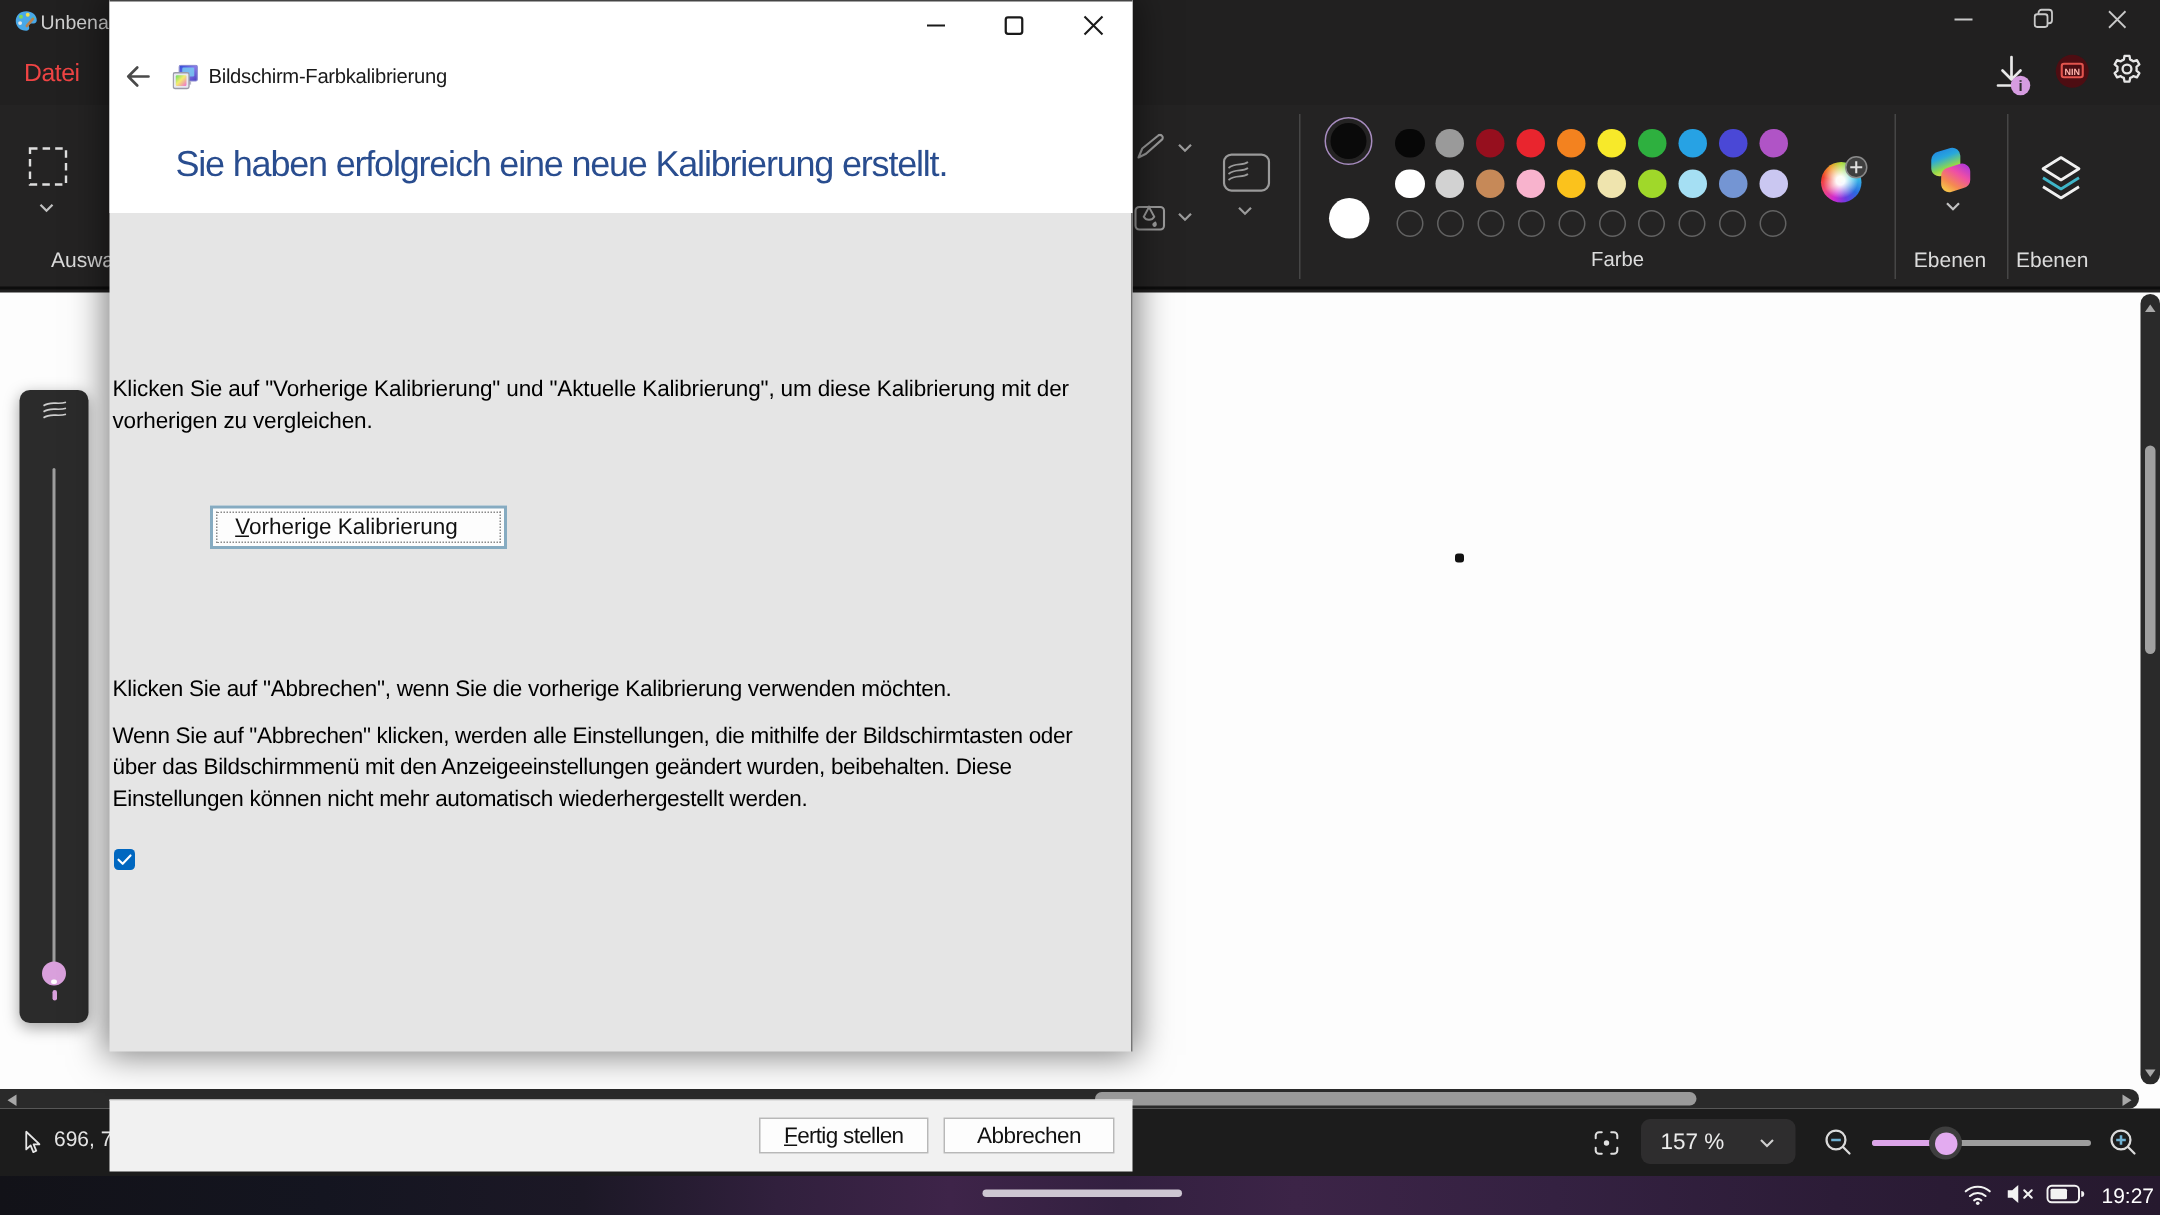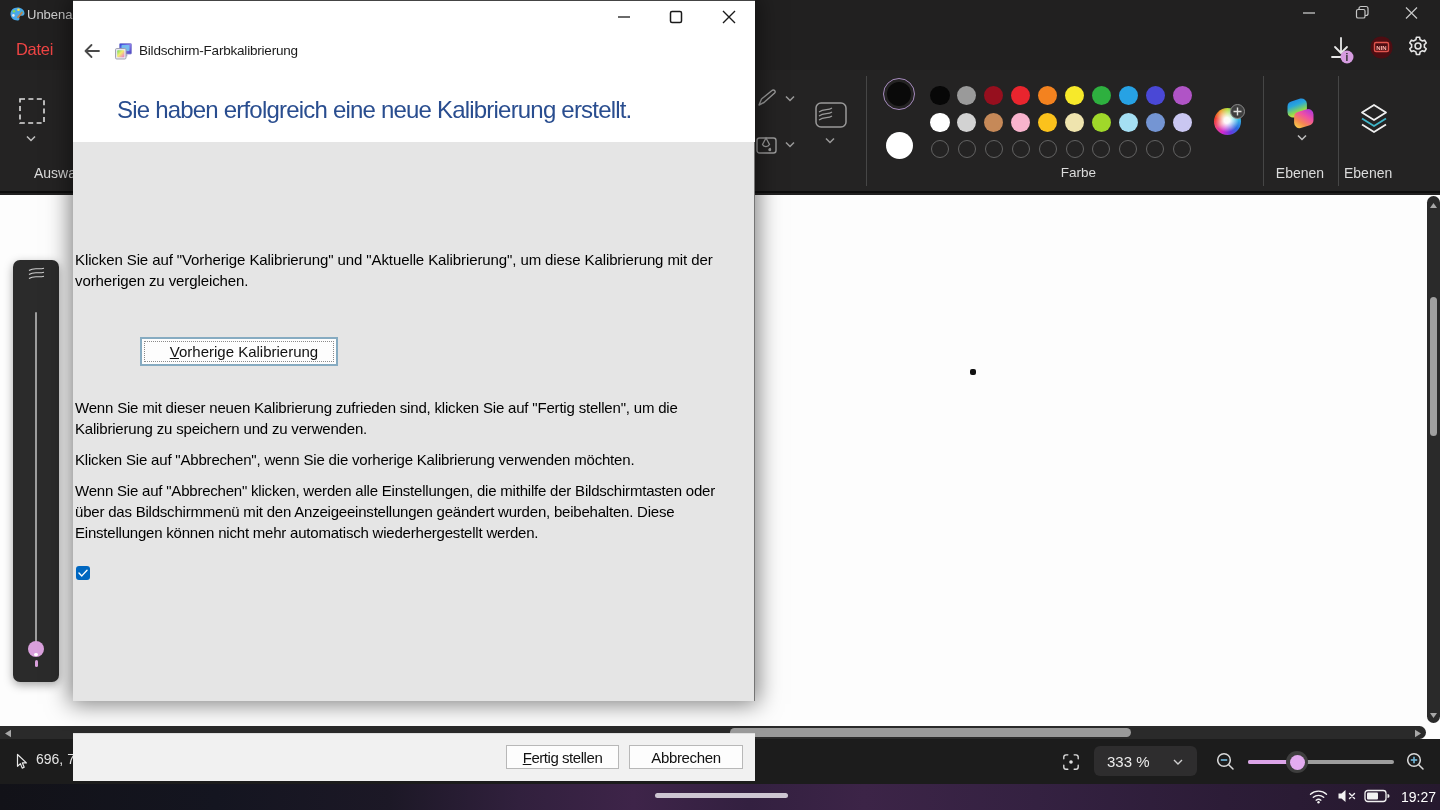--- a/index.html
+++ b/index.html
@@ -184,21 +184,21 @@
 <path d="M1.5 1.5v11.8l2.9-2.7 1.8 4.5 2-0.9-1.8-4.3h4z" fill="none" stroke="#e6e6e6" stroke-width="1.2" stroke-linejoin="round"></path>
 </svg>
 <div class="abs" style="left:36px;top:751px;font-size:14px;color:#e4e4e4">696, 7</div>
 
 <svg class="abs" style="left:1062px;top:753px" width="18" height="18" viewBox="0 0 20 20">
 <path d="M2 6.5v-2a2.5 2.5 0 0 1 2.5-2.5h2M13.5 2h2A2.5 2.5 0 0 1 18 4.5v2M18 13.5v2a2.5 2.5 0 0 1-2.5 2.5h-2M6.5 18h-2A2.5 2.5 0 0 1 2 15.5v-2" fill="none" stroke="#e0e0e0" stroke-width="1.5" stroke-linecap="round"></path>
 <circle cx="10" cy="10" r="2" fill="#e0e0e0"></circle>
 </svg>
 
 <div class="abs" style="left:1094px;top:746px;width:103px;height:30px;background:#2e2d2e;border-radius:6px"></div>
-<div class="abs" style="left:1107px;top:753px;font-size:15px;color:#ececec">333 %</div>
+<div class="abs" style="left:1107px;top:753px;font-size:15px;color:#ececec">157 %</div>
 <svg class="abs" style="left:1172px;top:758px" width="12" height="9" viewBox="0 0 12 9">
       <path d="M2 2l4 4 4-4" fill="none" stroke="#cfcfcf" stroke-width="1.4"></path>
     </svg>
 
 <svg class="abs" style="left:1215px;top:751px" width="21" height="21" viewBox="0 0 21 21">
 <circle cx="9" cy="9" r="6.3" fill="none" stroke="#dadada" stroke-width="1.5"></circle>
 <line x1="13.7" y1="13.7" x2="18" y2="18" stroke="#dadada" stroke-width="1.5" stroke-linecap="round"></line>
 <line x1="5.8" y1="9" x2="12.2" y2="9" stroke="#6fb1d2" stroke-width="1.7"></line>
 </svg>
 <div class="abs" style="left:1248px;top:760px;width:146px;height:4px;background:#9d9d9d;border-radius:2px"></div>
@@ -272,25 +272,24 @@
   <rect x="0.5" y="5.5" width="10.5" height="10.5" rx="1.2" fill="#e8e8f0" stroke="#9a9aa8" stroke-width="0.9"></rect>
   <rect x="2.2" y="7.2" width="7.1" height="7.1" rx="0.8" fill="url(#rnb)"></rect>
   </svg>
   <div class="abs" style="left:66px;top:43px;font-size:13.5px;letter-spacing:-0.2px;color:#1a1a1a">Bildschirm-Farbkalibrierung</div>
 
   <div class="abs" style="left:44px;top:96px;font-size:24px;letter-spacing:-0.8px;color:#294d8f">Sie haben erfolgreich eine neue Kalibrierung erstellt.</div>
 
   <div class="abs" id="p1" style="left:2px;top:249px;font-size:15px;line-height:21px;letter-spacing:-0.10px;color:#000">Klicken Sie auf "Vorherige Kalibrierung" und "Aktuelle Kalibrierung", um diese Kalibrierung mit der<br>vorherigen zu vergleichen.</div>
 
   <div class="abs" style="left:67px;top:337px;width:198px;height:29px;background:#fdfdfd;border:2px solid #86abc1;outline:1px dotted #8a8a8a;outline-offset:-5px"></div>
-  <div class="abs" style="left:72px;top:337px;width:198px;height:29px;display:flex;align-items:center;justify-content:center;font-size:15px;color:#111">
+  <div class="abs" style="left:59px;top:337px;width:198px;height:29px;display:flex;align-items:center;justify-content:center;font-size:15px;color:#111">
         <span><u>V</u>orherige Kalibrierung</span>
       </div>
 
-  <div class="abs" id="p2" style="left:2px;top:397px;font-size:15px;line-height:21px;letter-spacing:-0.19px;color:#000">Wenn Sie mit dieser neuen Kalibrierung zufrieden sind, klicken Sie auf "Fertig stellen", um die<br>Kalibrierung zu speichern und zu verwenden.</div>
   <div class="abs" id="p3" style="left:2px;top:449px;font-size:15px;line-height:21px;letter-spacing:-0.19px;color:#000">Klicken Sie auf "Abbrechen", wenn Sie die vorherige Kalibrierung verwenden möchten.</div>
   <div class="abs" id="p4" style="left:2px;top:480px;font-size:15px;line-height:21px;letter-spacing:-0.21px;color:#000">Wenn Sie auf "Abbrechen" klicken, werden alle Einstellungen, die mithilfe der Bildschirmtasten oder<br>über das Bildschirmmenü mit den Anzeigeeinstellungen geändert wurden, beibehalten. Diese<br>Einstellungen können nicht mehr automatisch wiederhergestellt werden.</div>
 
   <div class="abs" style="left:3px;top:566px;width:14px;height:14px;background:#0067c0;border-radius:3px"></div>
   <svg class="abs" style="left:3px;top:566px" width="14" height="14" viewBox="0 0 15 15">
         <path d="M3.2 7.6l3 3 5.6-6" fill="none" stroke="#fff" stroke-width="1.5" stroke-linecap="round" stroke-linejoin="round"></path>
       </svg>
 
   <div class="abs" style="left:0;top:733px;width:682px;height:48px;background:#f1f1f1;border-top:1px solid #dfdfdf"></div>
   <div class="abs" style="left:433px;top:745px;width:113px;height:24px;background:#fdfdfd;border:1px solid #b8b8b8;display:flex;align-items:center;justify-content:center;font-size:15px;letter-spacing:-0.45px;color:#111">

